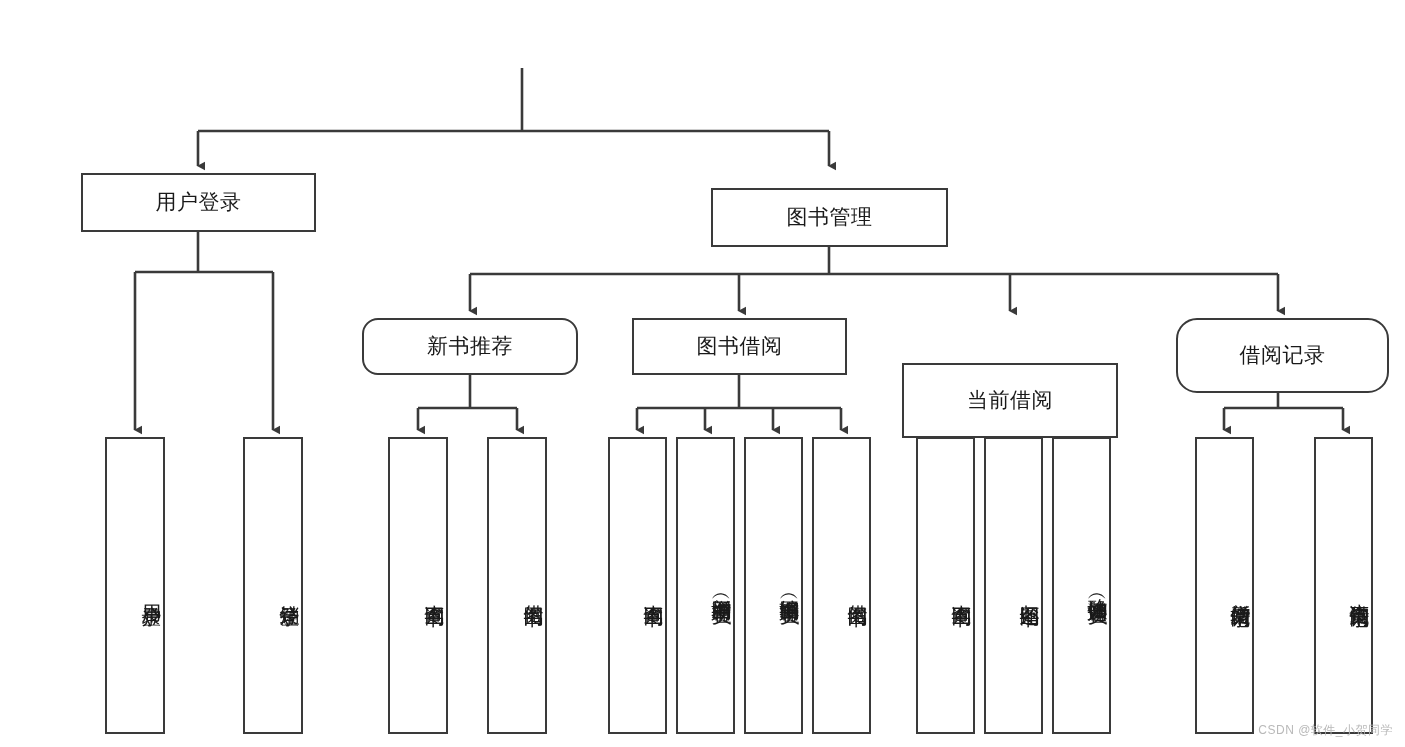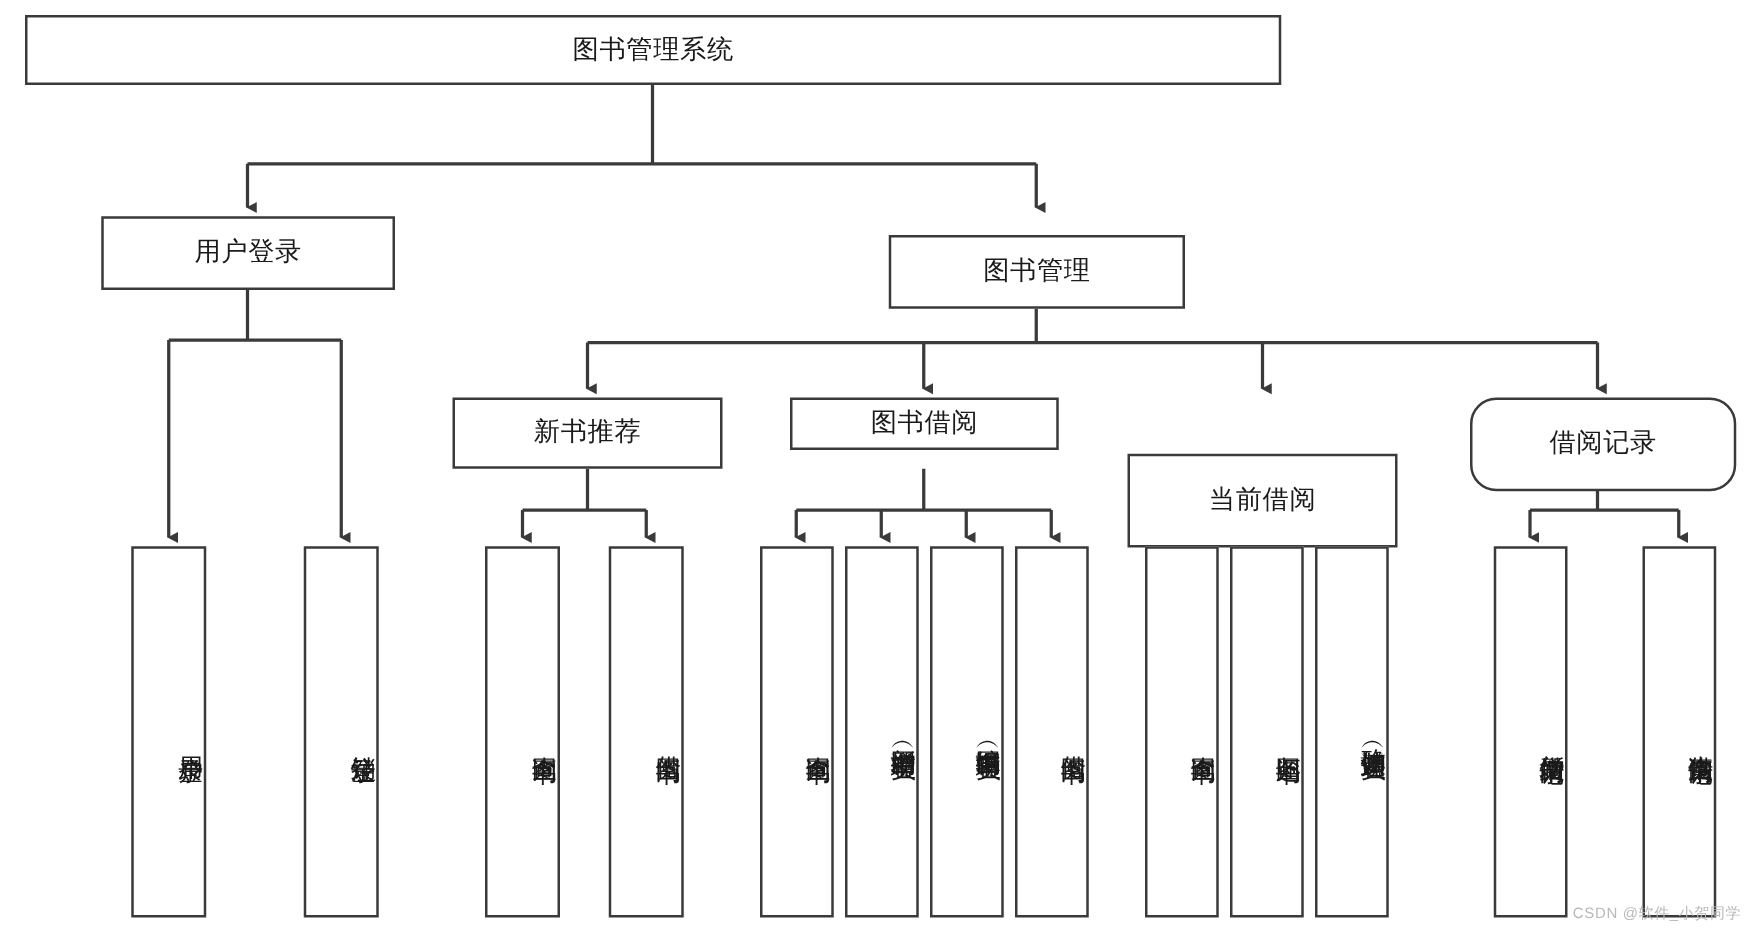--- a/index.html
+++ b/index.html
@@ -121,35 +121,32 @@
       <path d="M1013,408 L1013,430" marker-end="url(#arrow)"></path>
       <path d="M1081,408 L1081,430" marker-end="url(#arrow)"></path>
 
       <path d="M1278,375 L1278,408"></path>
       <path d="M1224,408 L1343,408"></path>
       <path d="M1224,408 L1224,430" marker-end="url(#arrow)"></path>
       <path d="M1343,408 L1343,430" marker-end="url(#arrow)"></path>
     </g>
   </svg>
 
-  <div class="node horiz" style="left: 20px; top: 12px; width: 1005px; height: 56px;">
-    <span class="node-label">图书管理系统</span>
-  </div>
 
   <div class="node horiz" style="left: 81px; top: 173px; width: 235px; height: 59px;">
     <span class="node-label">用户登录</span>
   </div>
   <div class="node horiz" style="left: 711px; top: 188px; width: 237px; height: 59px;">
     <span class="node-label">图书管理</span>
   </div>
 
-  <div class="node horiz" style="left: 362px; top: 318px; width: 216px; height: 57px;">
+  <div class="node horiz" style="left: 362px; top: 318px; width: 216px; height: 57px; border-radius: 16px;">
     <span class="node-label">新书推荐</span>
   </div>
-  <div class="node horiz" style="left: 632px; top: 318px; width: 215px; height: 42px;">
+  <div class="node horiz" style="left: 632px; top: 318px; width: 215px; height: 57px;">
     <span class="node-label">图书借阅</span>
   </div>
   <div class="node horiz" style="left: 902px; top: 318px; width: 216px; height: 75px; margin-top: 45px;">
     <span class="node-label">当前借阅</span>
   </div>
   <div class="node horiz" style="left: 1176px; top: 318px; width: 213px; height: 75px; border-radius: 21px;">
     <span class="node-label">借阅记录</span>
   </div>
 
   <div class="node vert" style="left: 105px; top: 437px; width: 60px; height: 297px;">

